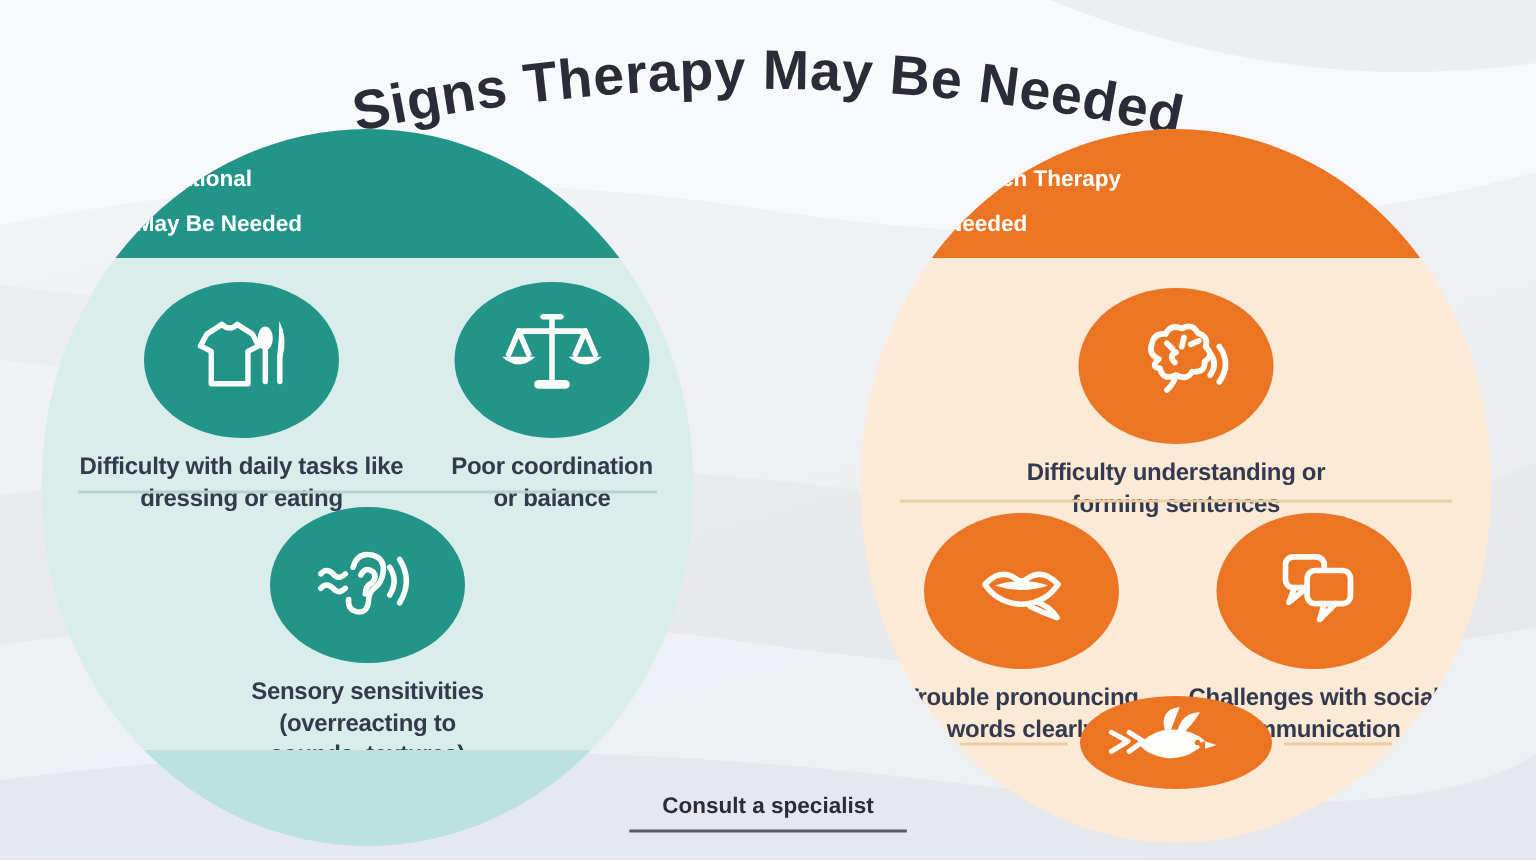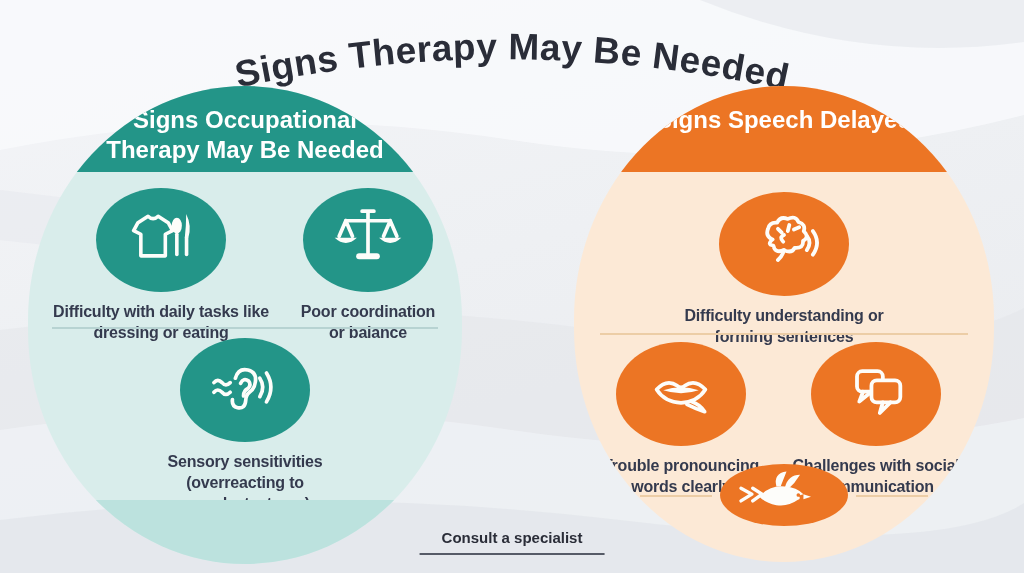--- a/index.html
+++ b/index.html
@@ -9,23 +9,23 @@
   .bg-waves{position:absolute;left:0;top:0;width:100%;height:100%;}
 
   .title-svg{position:absolute;left:0;top:0;width:1024px;height:120px;}
   .title-svg text{font-family:"Liberation Sans","DejaVu Sans",sans-serif;
                   font-weight:bold;font-size:37px;fill:var(--title-dark,#2a2d38);letter-spacing:.5px;}
 
   .oval{position:absolute;overflow:hidden;border-radius:50% / 49%;}
   .oval.left{left:28px;top:86px;width:434px;height:478px;background:var(--teal-light,#d9edeb);}
   .oval.right{left:574px;top:86px;width:420px;height:476px;background:var(--orange-light,#fce9d6);}
 
-  .dome{position:absolute;left:0;top:0;right:0;height:86px;text-align:center;
+  .dome{position:absolute;left:0;top:0;right:0;height:86px;
         padding-top:19px;box-sizing:border-box;color:var(--header-text,#fff);
-        font-weight:bold;font-size:24px;line-height:30px;}
+        font-weight:bold;font-size:15px;line-height:30px;}
   .dome.teal{background:var(--teal,#239588);}
   .dome.orange{background:var(--orange,#ec7524);}
 
   .row{position:absolute;left:0;right:0;display:flex;justify-content:center;gap:18px;}
   .oval.left  .r1{top:102px;} .oval.left  .r2{top:252px;}
   .oval.right .r1{top:106px;} .oval.right .r2{top:256px;}
   .item{display:flex;flex-direction:column;align-items:center;width:200px;}
 
   .badge{width:130px;height:104px;border-radius:50%;display:flex;align-items:center;
          justify-content:center;flex:0 0 auto;}
@@ -135,21 +135,22 @@
         <div class="label">Sensory sensitivities (overreacting to sounds, textures)</div>
       </div>
 
     </div>
 
     <div class="band"></div>
   </section>
 
   <section class="oval right">
     <header class="dome orange">
-      <div>Signs Speech Delayed</div>
+      <div>Speech Speech Therapy</div>
+      <div>May Be Needed</div>
     </header>
 
     <div class="row r1">
 
       <div class="item w204">
         <div class="badge orange-bg">
           <svg width="90" height="76" viewBox="0 0 100 100">
             <path class="ic" d="M35 44 Q25 40 29 30 Q31 21 41 22 Q45 13 55 17 Q65 12 69 21 Q79 24 76 33 Q84 41 75 46 Q76 56 64 55 Q60 63 50 58 Q38 63 36 52 Q27 51 35 44 Z"></path>
             <path class="ic" d="M50 58 Q48 66 42 71"></path>
             <path class="ic" d="M42 30 l5 5 M57 25 l-2 8 M63 31 l7 -3"></path>

